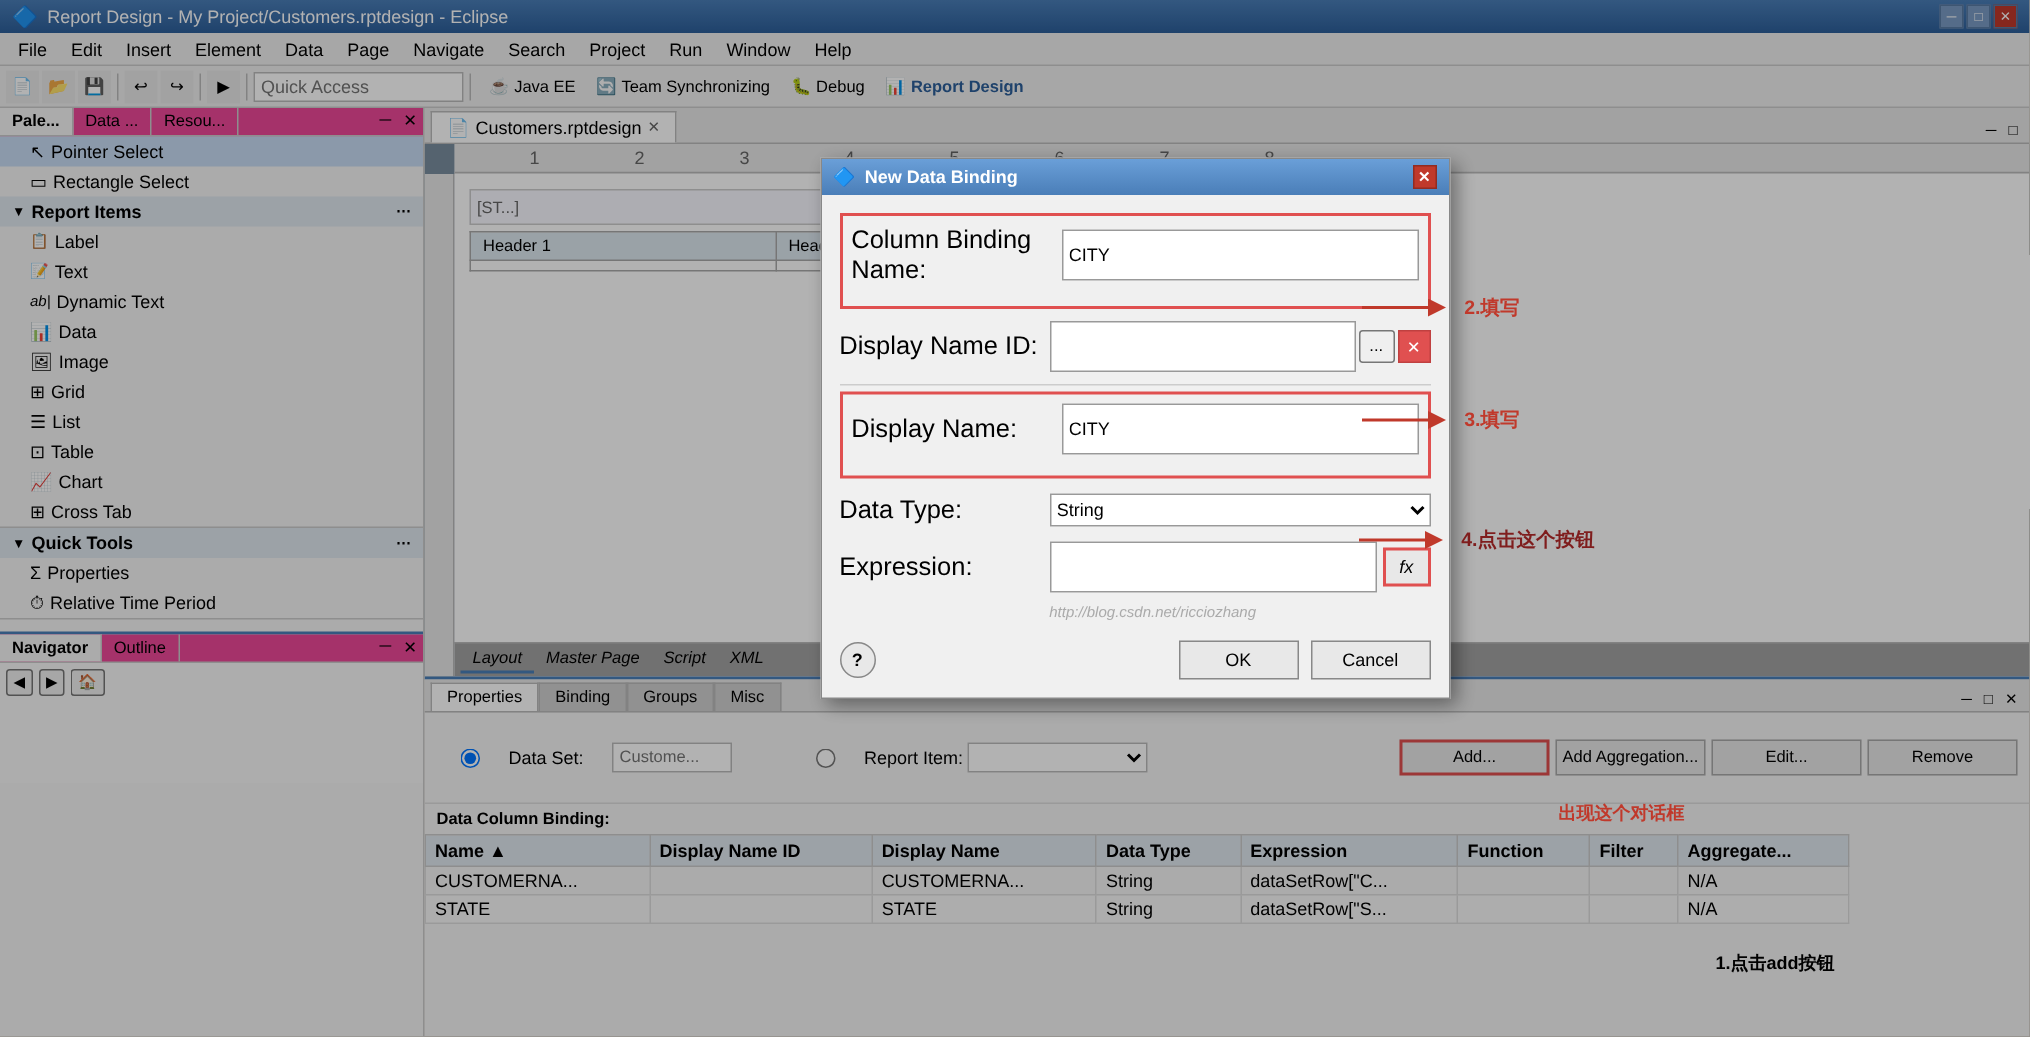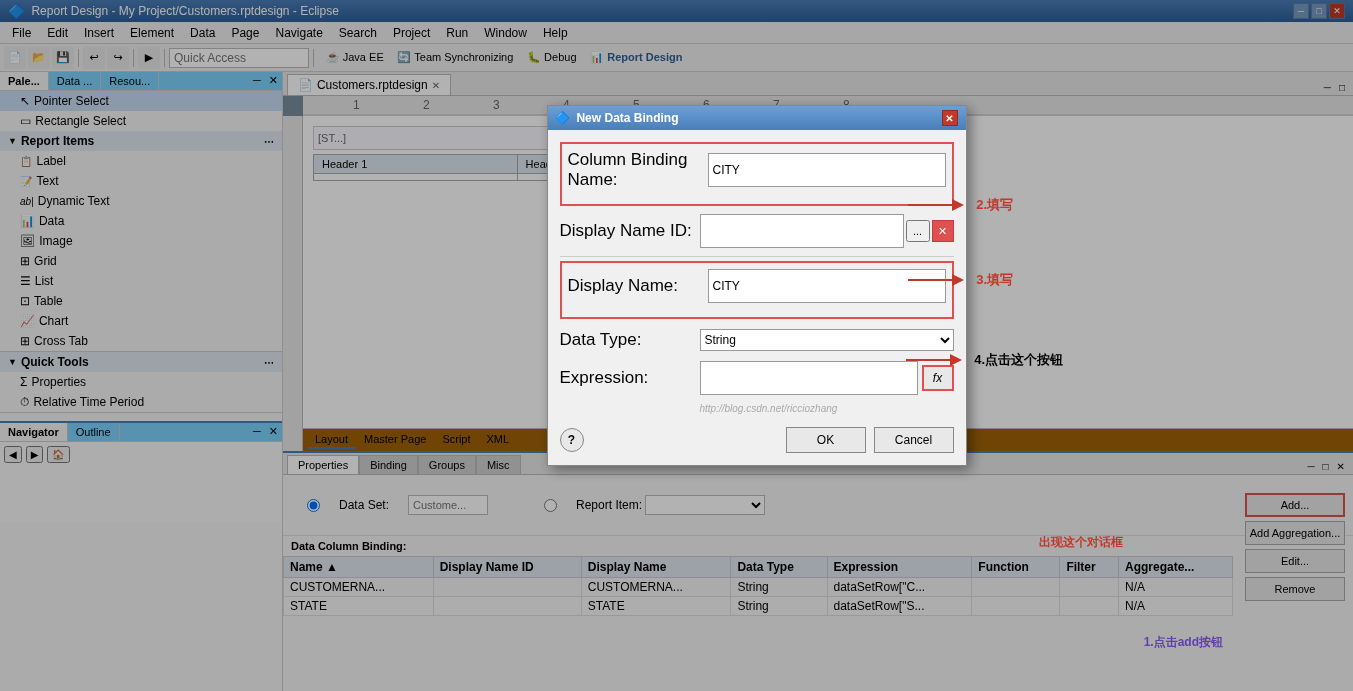--- a/index.html
+++ b/index.html
@@ -74,21 +74,21 @@
       width: 283px;
       background: #f5f5f5;
       border-right: 1px solid #ccc;
       display: flex;
       flex-direction: column;
       overflow-y: auto;
     }
     .palette-tabs {
       display: flex;
       border-bottom: 1px solid #ccc;
-      background: #7dd3fc;
+      background: #ec4899;
     }
     .palette-tab {
       padding: 3px 8px;
       font-size: 11px;
       cursor: pointer;
       border-right: 1px solid #ccc;
     }
     .palette-tab.active { background: #f5f5f5; font-weight: bold; }
 
     .sidebar-section {
@@ -335,40 +335,40 @@
       border: 1px solid #ddd;
       padding: 2px 6px;
     }
     .data-table tr:nth-child(even) { background: #f8f8f8; }
 
     .add-btn-panel {
       position: absolute;
       right: 8px;
       top: 40px;
       display: flex;
-      flex-direction: column;
+      flex-direction: row;
       gap: 4px;
     }
     .action-btn {
       width: 100px; height: 24px;
       background: #e8e8e8;
       border: 1px solid #aaa;
       font-size: 11px;
       cursor: pointer;
       text-align: center;
     }
     .action-btn.highlight {
       border: 2px solid #e05050;
     }
     .action-btn:disabled { color: #aaa; cursor: default; }
 
     
     .annotation {
       position: absolute;
-      color: #8b5cf6;
+      color: #000000;
       font-size: 13px;
       font-weight: bold;
       pointer-events: none;
       z-index: 50;
     }
 
     
     .scrollable { overflow-y: auto; }
     .scrollable::-webkit-scrollbar { width: 8px; }
     .scrollable::-webkit-scrollbar-track { background: #f0f0f0; }
@@ -573,21 +573,21 @@
             <tr>
               <td style="border:1px solid #aaa;padding:3px 8px;font-size:11px;"></td>
               <td style="border:1px solid #aaa;padding:3px 8px;font-size:11px;"></td>
               <td style="border:1px solid #aaa;padding:3px 8px;font-size:11px;"></td>
             </tr>
           </tbody>
             </table>
         </div>
       </div>
 
-      <div class="bottom-tabs" style="position:absolute;bottom:0;left:20px;right:0;background:#a16207;">
+      <div class="bottom-tabs" style="position:absolute;bottom:0;left:20px;right:0;background:#a3a3a3;font-style:italic;">
         <div class="bottom-tab active">Layout</div>
         <div class="bottom-tab">Master Page</div>
         <div class="bottom-tab">Script</div>
         <div class="bottom-tab">XML</div>
       </div>
     </div>
 
     <div style="height:240px; background:#f5f5f5; border-top:2px solid #4a7eb8; position:relative;">
 
       <div class="bottom-panel-tabs">
@@ -768,19 +768,19 @@
 
   <div style="position:fixed; top:350px; right:290px; display:flex; align-items:center; gap:8px; pointer-events:none; z-index:200;">
     <svg width="60" height="20" overflow="visible">
       <line x1="0" y1="10" x2="50" y2="10" stroke="#c0392b" stroke-width="2" marker-end="url(#arr3)"></line>
       <defs>
           <marker id="arr3" markerWidth="6" markerHeight="6" refX="3" refY="3" orient="auto">
             <path d="M0,0 L6,3 L0,6 Z" fill="#c0392b"></path>
           </marker>
         </defs>
     </svg>
-    <span style="color:#000000;font-size:13px;font-weight:bold;">4.点击这个按钮</span>
+    <span style="color:#7f1d1d;font-size:13px;font-weight:bold;">4.点击这个按钮</span>
   </div>
 
   <div style="position:fixed; bottom:140px; right:230px; color:#c0392b; font-size:12px; font-weight:bold; pointer-events:none; z-index:200;">
     <span>出现这个对话框</span>
   </div>
 </div>
 
 </body></html>

